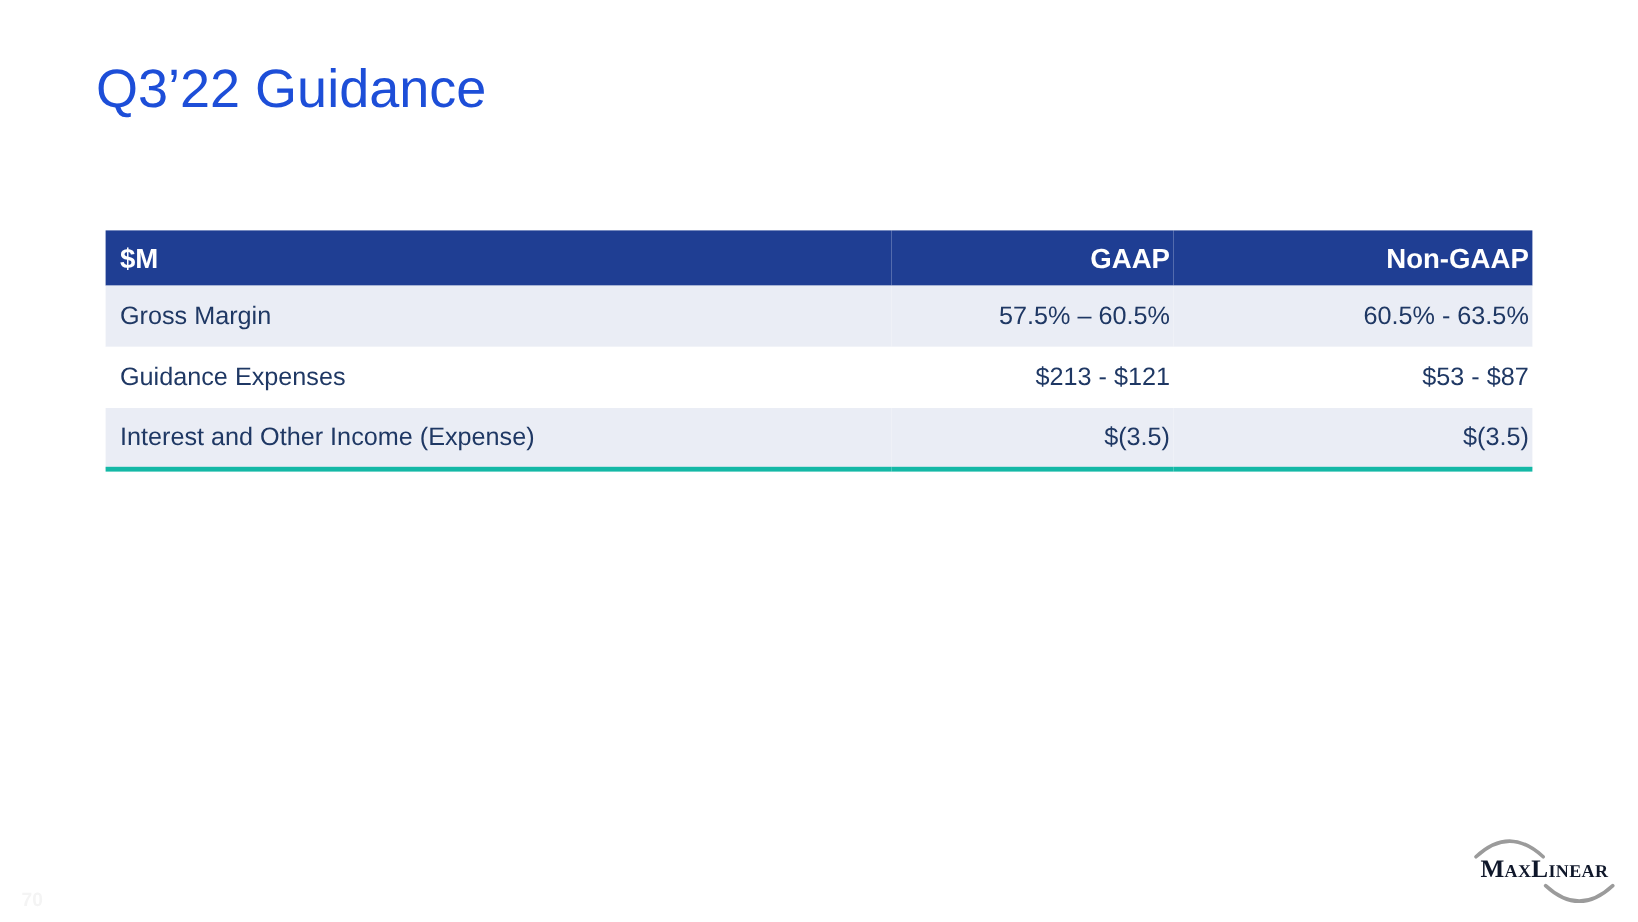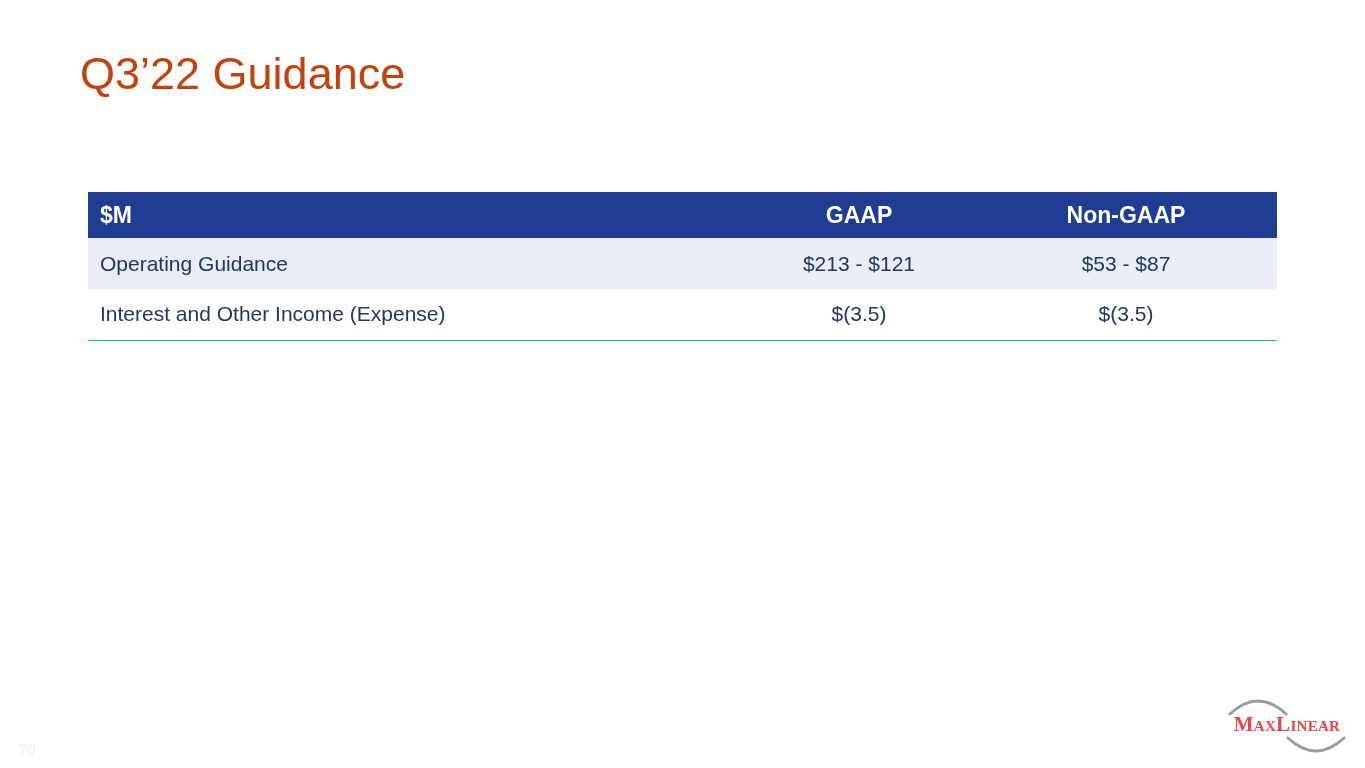--- a/index.html
+++ b/index.html
@@ -10,21 +10,21 @@
     font-family: "Liberation Sans", sans-serif;
     position: relative;
   }
   .slide { position: relative; width: 1365px; height: 768px; background: #ffffff; }
 
   .slide-title {
     position: absolute;
     left: 80px; top: 48px;
     font-size: 45px;
     font-weight: 500;
-    color: #c2410c;
+    color: #1d4ed8;
     letter-spacing: 0px;
     line-height: 1.15;
   }
 
   table.guidance {
     position: absolute;
     left: 88px; top: 192px;
     width: 1189px;
     border-collapse: collapse;
     table-layout: fixed;
@@ -39,33 +39,33 @@
     font-weight: bold;
     font-size: 23px;
     height: 46px;
     vertical-align: middle;
   }
   table.guidance th.label-col, table.guidance td.label-col {
     text-align: left;
     padding-left: 12px;
   }
   table.guidance th.num-col, table.guidance td.num-col {
-    text-align: center;
+    text-align: right;
     padding-right: 3px;
   }
 
   table.guidance tbody td {
     color: #1F3864;
     font-size: 21px;
     height: 51px;
     vertical-align: middle;
   }
   table.guidance tbody tr:nth-child(odd) td { background: #EAEDF5; }
   table.guidance tbody tr:nth-child(even) td { background: #ffffff; }
-  table.guidance tbody tr:last-child td { border-bottom: 1px solid #14b8a6; }
+  table.guidance tbody tr:last-child td { border-bottom: 4px solid #14b8a6; }
 
   .page-number {
     position: absolute;
     left: 18px; top: 742px;
     font-size: 16px;
     font-weight: bold;
     color: #F4F4F4;
   }
 
   .logo {
@@ -77,21 +77,21 @@
   .logo-text {
     position: absolute;
     left: 0; top: 20px;
     width: 130px;
     text-align: center;
     font-family: "Liberation Serif", serif;
     font-variant: small-caps;
     font-weight: bold;
     font-size: 21px;
     letter-spacing: 0.3px;
-    color: #ef4444;
+    color: #0f172a;
     line-height: 24px;
   }
 </style>
 </head>
 <body>
 
 <div class="slide">
 
   <h1 class="slide-title">Q3’22 Guidance</h1>
 
@@ -103,21 +103,26 @@
       </colgroup>
     <thead>
       <tr>
         <th class="label-col">$M</th>
         <th class="num-col">GAAP</th>
         <th class="num-col">Non-GAAP</th>
       </tr>
     </thead>
     <tbody>
       <tr>
-        <td class="label-col">Operating Guidance</td>
+        <td class="label-col">Gross Margin</td>
+        <td class="num-col">57.5% – 60.5%</td>
+        <td class="num-col">60.5% - 63.5%</td>
+      </tr>
+      <tr>
+        <td class="label-col">Guidance Expenses</td>
         <td class="num-col">$213 - $121</td>
         <td class="num-col">$53 - $87</td>
       </tr>
       <tr>
         <td class="label-col">Interest and Other Income (Expense)</td>
         <td class="num-col">$(3.5)</td>
         <td class="num-col">$(3.5)</td>
       </tr>
     </tbody>
   </table>

